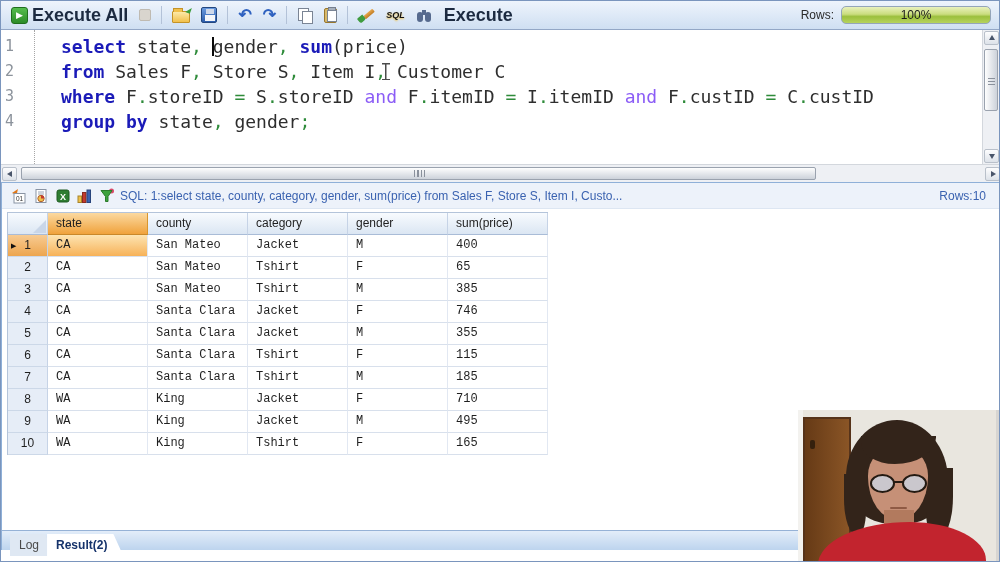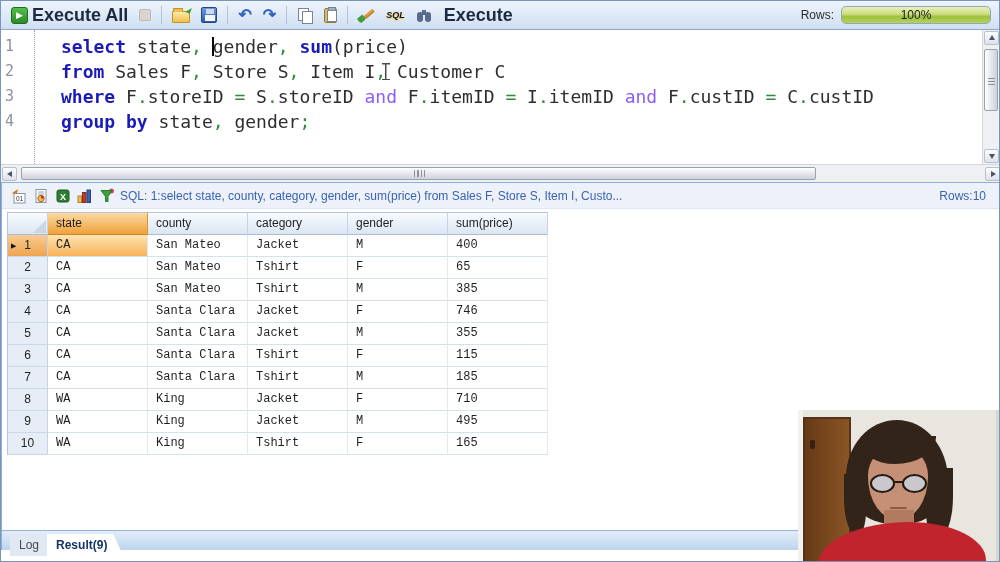--- a/index.html
+++ b/index.html
@@ -366,21 +366,21 @@
             <div class="gcell gdata">Tshirt</div>
             <div class="gcell gdata">F</div>
             <div class="gcell gdata">165</div>
           </div>
         </div>
     </div>
   </div>
 
   <div class="tabstrip">
       <div class="tab">Log</div>
-      <div class="tab active">Result(9)</div>
+      <div class="tab active">Result(2)</div>
     </div>
 
   <div class="webcam">
     <div class="wc-left"></div>
     <div class="wc-door"></div>
     <div class="wc-knob"></div>
     <div class="wc-hair"></div>
     <div class="wc-face"></div>
     <div class="wc-bangs"></div>
     <div class="wc-lens l"></div>

